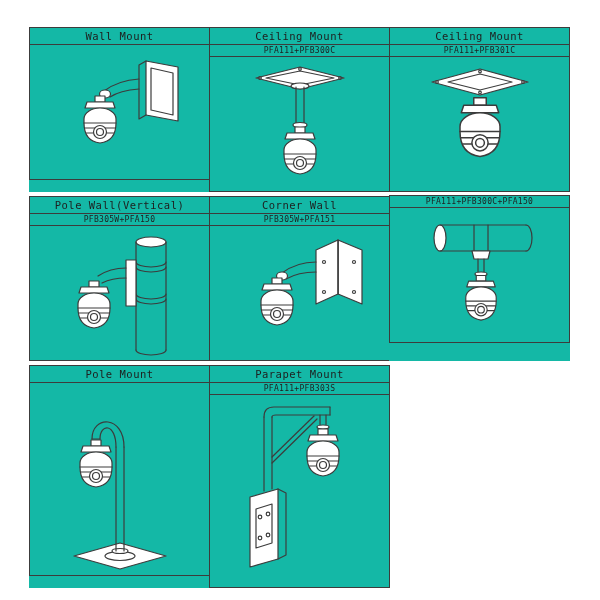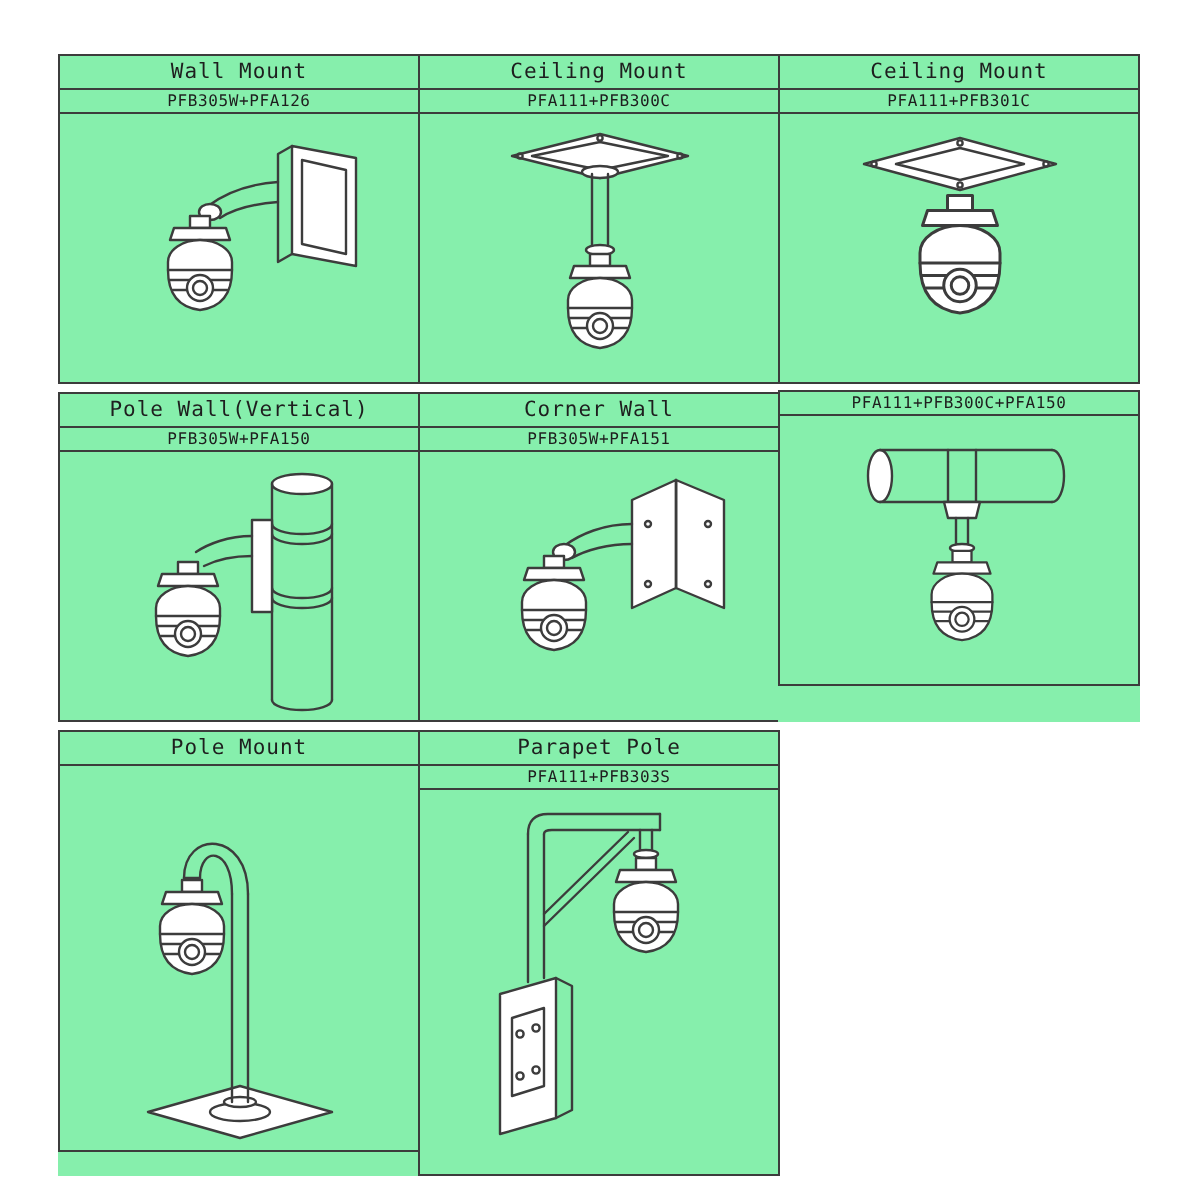--- a/index.html
+++ b/index.html
@@ -7,21 +7,21 @@
   body {
     width:600px; height:600px; background:#ffffff;
     font-family:"DejaVu Sans Mono", monospace;
     color:#1e1e1e;
   }
   .sheet { position:relative; width:600px; height:600px; overflow:hidden; }
   .grid {
     position:absolute; left:29px; top:27px; width:545px;
     display:flex; flex-wrap:wrap; align-content:flex-start;
   }
-  .cell { width:181px; margin-right:-1px; margin-bottom:4px; background:#86efac; }
+  .cell { width:181px; margin-right:-1px; margin-bottom:4px; background:#14b8a6; }
   .cell-title {
     border:1px solid #3c3c3c; height:18px;
     display:flex; align-items:center; justify-content:center;
     font-size:10.5px; letter-spacing:0.5px; white-space:nowrap;
   }
   .cell-model {
     border:1px solid #3c3c3c; margin-top:-1px; height:13px;
     display:flex; align-items:center; justify-content:center;
     font-size:8px; letter-spacing:0.3px; white-space:nowrap;
   }
@@ -52,21 +52,20 @@
         <circle cx="0" cy="27" r="6.5" fill="#ffffff"></circle>
         <circle cx="0" cy="27" r="3.5" fill="none"></circle>
       </g>
     </defs>
   </svg>
 
   <div class="grid">
 
     <div class="cell">
       <div class="cell-title">Wall Mount</div>
-      <div class="cell-model">PFB305W+PFA126</div>
       <div class="cell-fig">
         <svg width="160" height="126" viewBox="0 0 160 126">
           <path class="fig-face" d="M106 12 L138 18 L138 72 L106 66 Z"></path>
           <path class="fig-line" d="M106 12 L99 16 L99 70 L106 66"></path>
           <path class="fig-line" d="M111 19 L133 24 L133 66 L111 61 Z"></path>
           <path class="fig-line" d="M99 30 C 84 31 72 36 64 42"></path>
           <path class="fig-line" d="M99 40 C 86 41 76 44 70 48"></path>
           <ellipse class="fig-face" cx="65" cy="45" rx="5.5" ry="4"></ellipse>
           <use href="#cam" transform="translate(60,56)"></use>
         </svg>
@@ -180,21 +179,21 @@
           <line class="fig-line" x1="84" y1="166" x2="84" y2="62"></line>
           <path class="fig-line" d="M84 62 C 84 30 52 30 52 54"></path>
           <path class="fig-line" d="M76 62 C 76 38 60 38 60 54"></path>
           <line class="fig-line" x1="52" y1="54" x2="60" y2="54"></line>
           <use href="#cam" transform="translate(56,64)"></use>
         </svg>
       </div>
     </div>
 
     <div class="cell tall">
-      <div class="cell-title">Parapet Pole</div>
+      <div class="cell-title">Parapet Mount</div>
       <div class="cell-model">PFA111+PFB303S</div>
       <div class="cell-fig">
         <svg width="160" height="188" viewBox="0 0 160 188">
           <path class="fig-face" d="M30 100 L58 92 L58 162 L30 170 Z"></path>
           <path class="fig-line" d="M58 92 L66 96 L66 158 L58 162"></path>
           <path class="fig-line" d="M36 112 L52 107 L52 146 L36 151 Z"></path>
           <circle class="fig-line" cx="40" cy="120" r="1.8"></circle>
           <circle class="fig-line" cx="48" cy="117" r="1.8"></circle>
           <circle class="fig-line" cx="40" cy="141" r="1.8"></circle>
           <circle class="fig-line" cx="48" cy="138" r="1.8"></circle>

